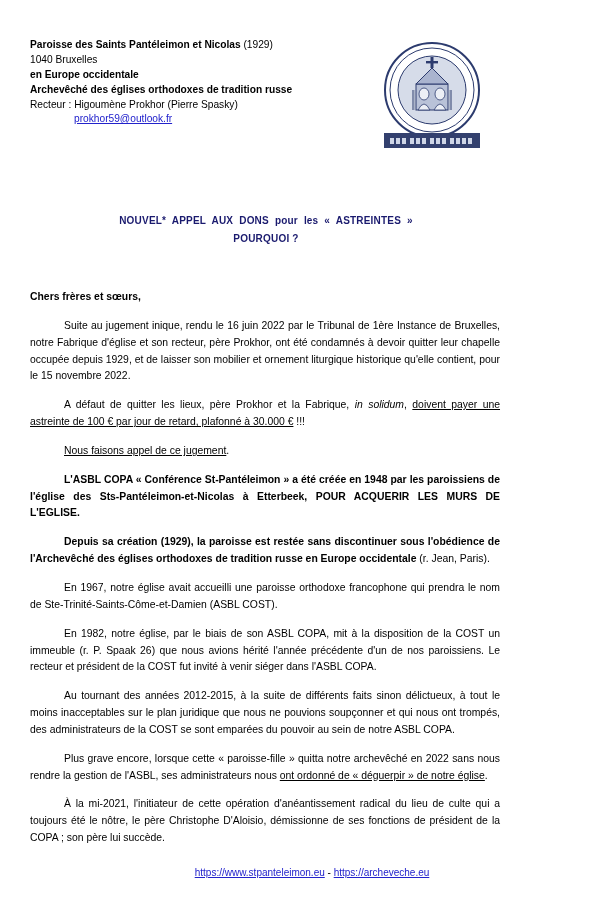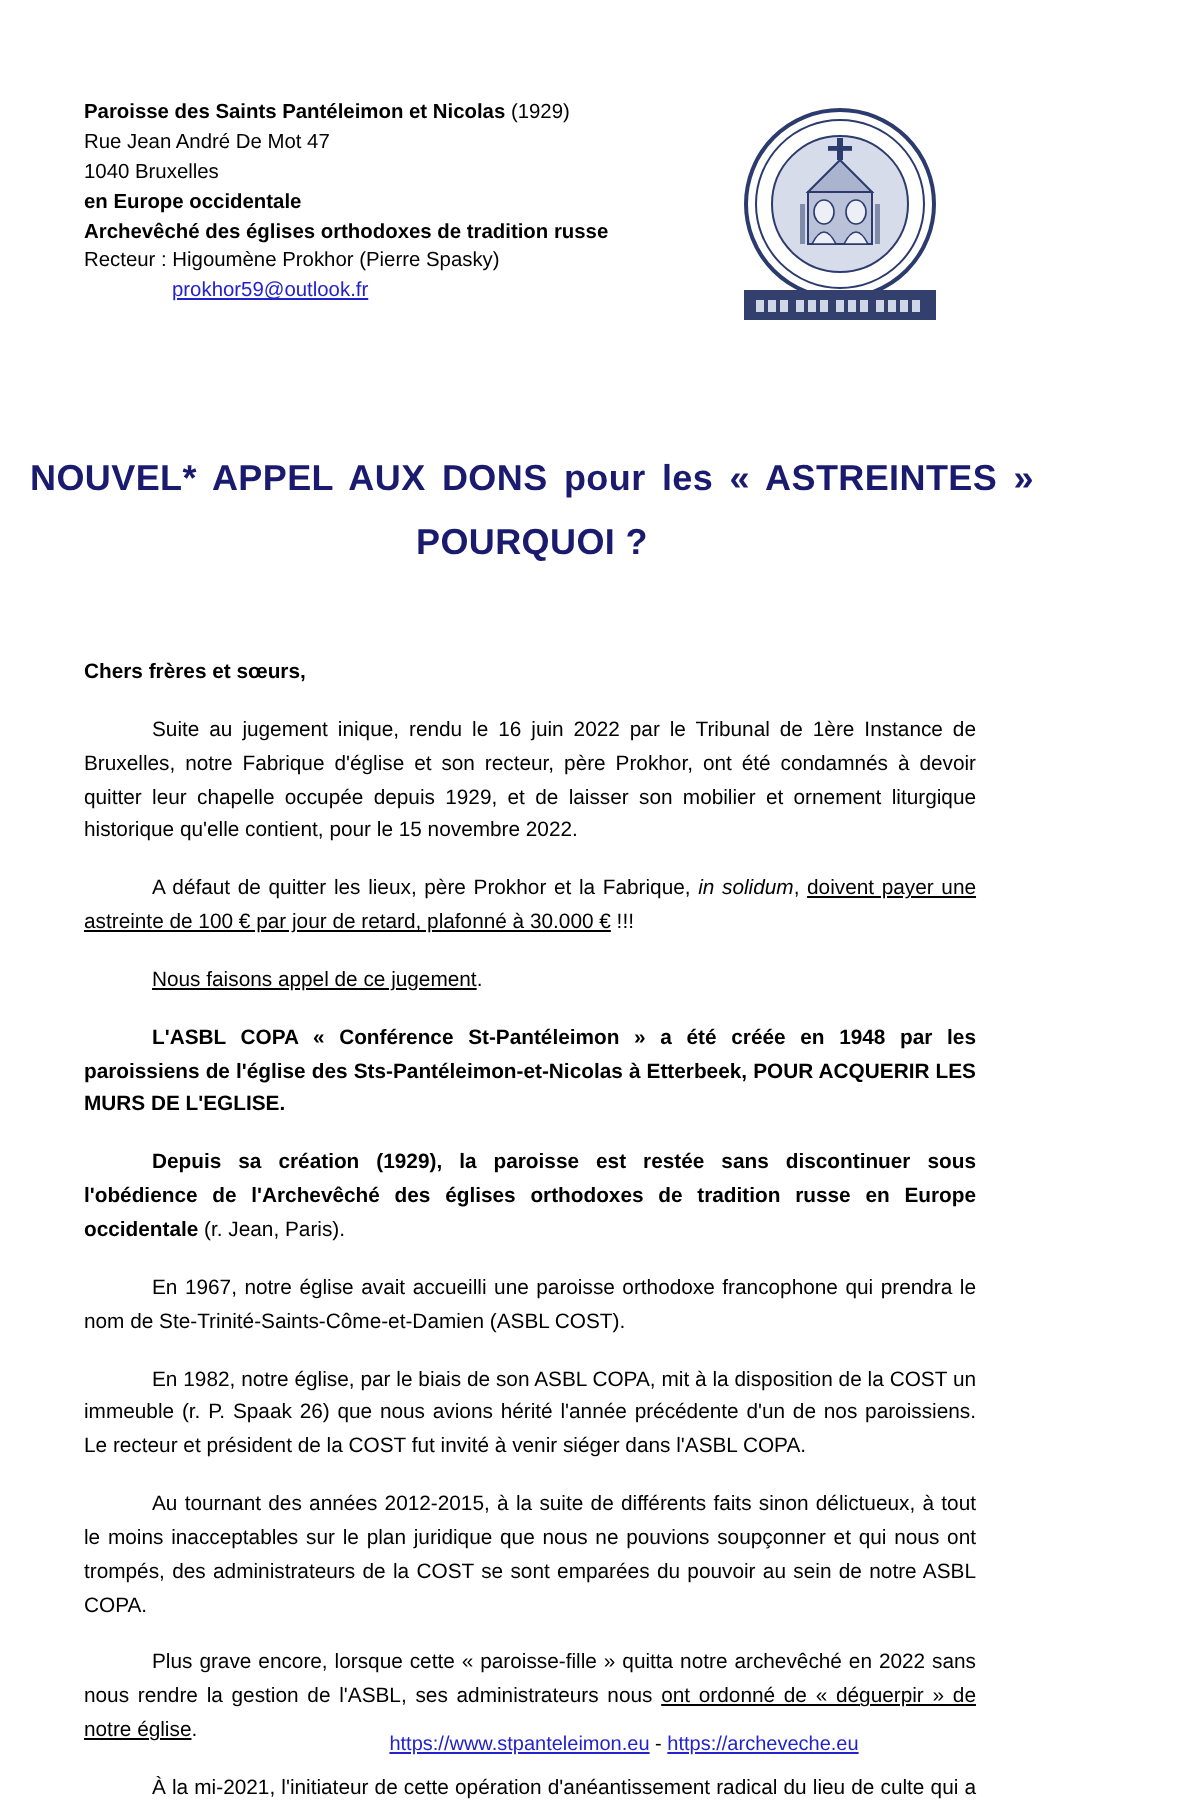--- a/index.html
+++ b/index.html
@@ -12,21 +12,21 @@
     height: 900px;
     font-family: "Liberation Sans", sans-serif;
     color: #000000;
     position: relative;
     overflow: hidden;
   }
   .page {
     position: relative;
     width: 532px;
     height: 900px;
-    padding: 12px;
+    padding: 0;
     box-sizing: border-box;
   }
 
   
   .header {
     position: relative;
     padding: 38px 34px 0 30px;
     min-height: 130px;
   }
   .header-text {
@@ -57,21 +57,21 @@
     height: 118px;
   }
   .emblem svg { display: block; }
 
   
   .title-block {
     margin-top: 44px;
     text-align: center;
     font-weight: bold;
     color: #1a1a6e;
-    font-size: 18px;
+    font-size: 10px;
     line-height: 1.75;
     letter-spacing: 0.2px;
   }
   .title-line-1 { word-spacing: 3px; }
   .title-line-2 { }
 
   
   .body-wrap {
     margin-top: 42px;
     padding: 0 32px 0 30px;
@@ -112,21 +112,20 @@
   .footer .sep { color: #000; text-decoration: none; }
 </style>
 </head>
 <body>
 
 <div class="page">
 
   <div class="header">
     <div class="header-text">
       <div class="header-line"><span class="hl-bold">Paroisse des Saints Pantéleimon et Nicolas</span><span class="hl-reg"> (1929)</span></div>
-      <div class="header-line"><span class="hl-reg">Rue Jean André De Mot 47</span></div>
       <div class="header-line"><span class="hl-reg">1040 Bruxelles</span></div>
       <div class="header-line"><span class="hl-bold">en Europe occidentale</span></div>
       <div class="header-line"><span class="hl-bold">Archevêché des églises orthodoxes de tradition russe</span></div>
       <div class="header-line"><span class="hl-reg underline">Recteur</span><span class="hl-reg"> : Higoumène Prokhor (Pierre Spasky)</span></div>
       <a class="email-link" href="#">prokhor59@outlook.fr</a>
     </div>
 
     <div class="emblem">
       <svg width="112" height="118" viewBox="0 0 112 118" xmlns="http://www.w3.org/2000/svg">
         <circle cx="56" cy="52" r="47" fill="none" stroke="#2c3b6e" stroke-width="2"></circle>

